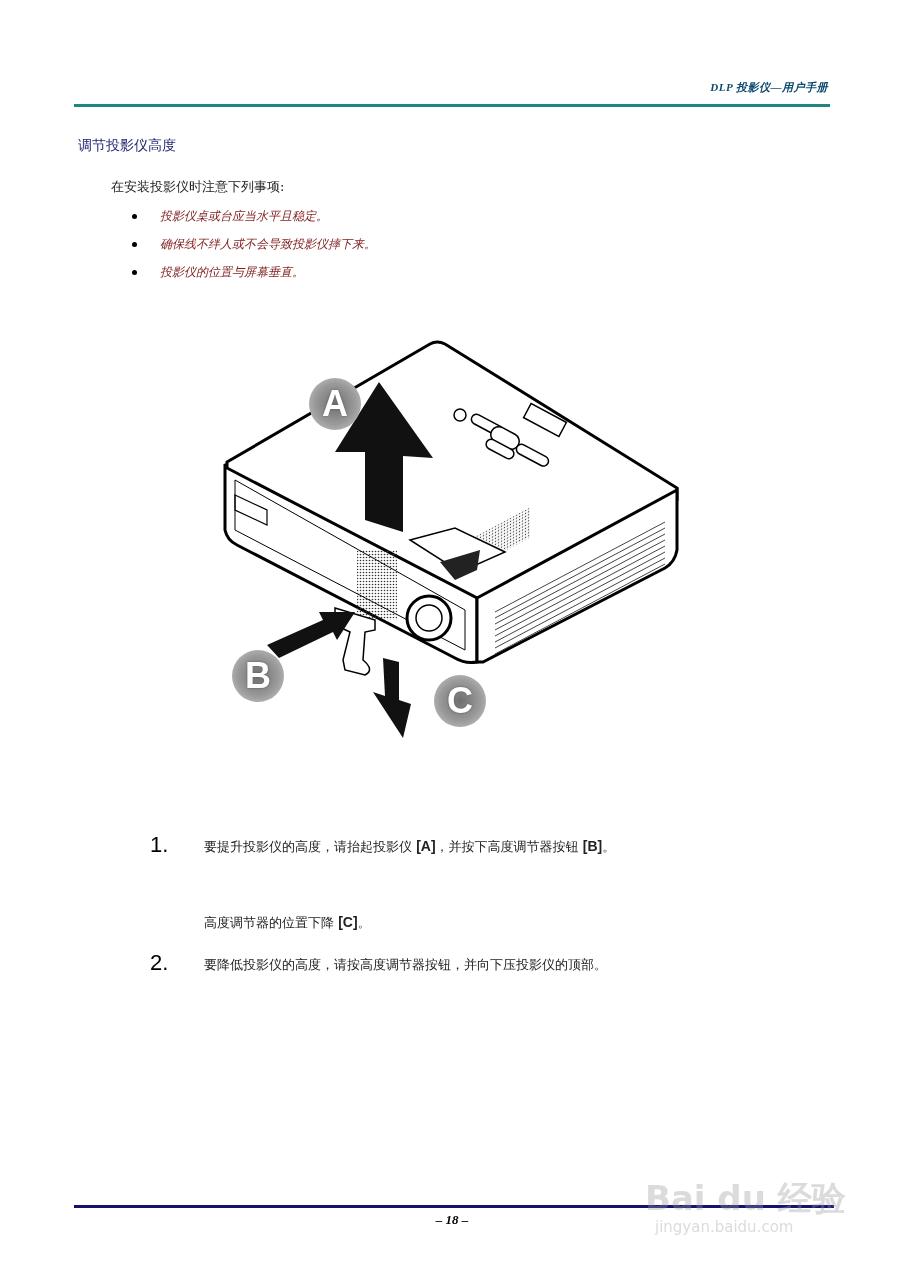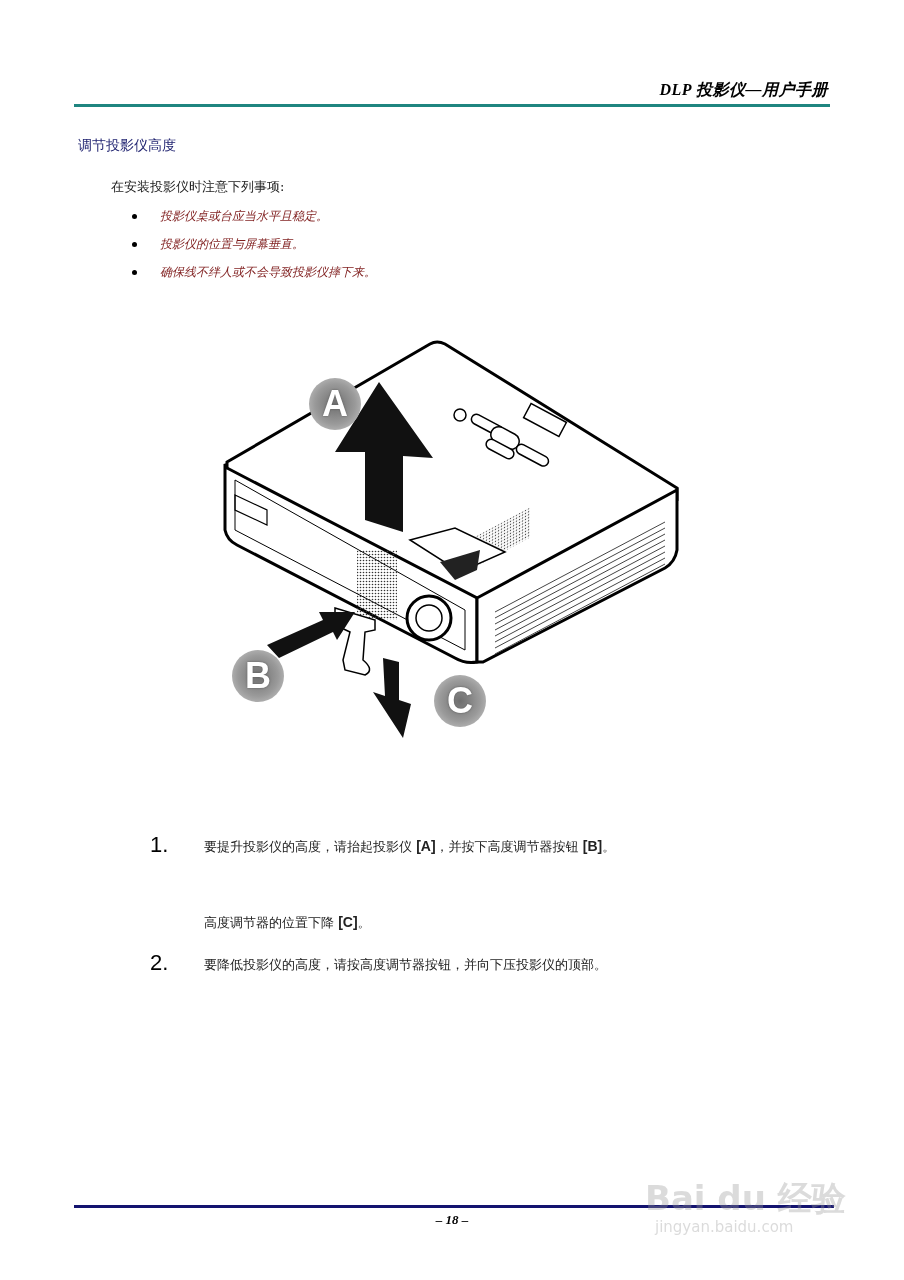--- a/index.html
+++ b/index.html
@@ -1,20 +1,20 @@
 <!DOCTYPE html>
 <html><head>
 <meta charset="utf-8">
 <style>
   html, body { margin:0; padding:0; background:#ffffff; }
   body { width:904px; height:1280px; position:relative; overflow:hidden;
          font-family:"DejaVu Serif", serif; color:#000; }
   .abs { position:absolute; }
   .header-title { right:76px; top:80px; font-family:"Liberation Serif", serif; font-style:italic; font-weight:bold;
-                  font-size:16px; color:#000000; letter-spacing:0.5px; }
+                  font-size:11px; color:#0c4a6e; letter-spacing:0.5px; }
   .header-rule { left:74px; top:104px; width:756px; height:3px; background:#1f8580; }
   .section-title { left:78px; top:137px; font-size:14px; color:#1c1f6e; font-family:"DejaVu Sans", sans-serif; }
   .intro { left:111px; top:178px; font-size:13px; color:#222; }
   .bullets { left:130px; top:206px; margin:0; padding:0; list-style:none; }
   .bullets li { position:relative; height:28px; line-height:20px; font-size:12px; font-style:italic; color:#7f1d1d; padding-left:30px; }
   .bullets li .dot { position:absolute; left:2px; top:8px; width:5px; height:5px; border-radius:50%; background:#000; }
   .step { left:150px; font-family:"DejaVu Sans", sans-serif; }
   .step-num { position:absolute; left:0; top:0; font-size:22px; font-family:"Liberation Sans", sans-serif; }
   .step-text { position:absolute; left:54px; top:6px; white-space:nowrap; font-size:13px; font-family:"DejaVu Serif", serif; color:#222; }
   .step-text b { font-family:"Liberation Sans", sans-serif; font-weight:bold; font-size:14px; }
@@ -32,22 +32,22 @@
 </head>
 <body>
 
 <div class="abs header-title">DLP 投影仪—用户手册</div>
 <div class="abs header-rule"></div>
 
 <div class="abs section-title">调节投影仪高度</div>
 <div class="abs intro">在安装投影仪时注意下列事项:</div>
 <ul class="abs bullets">
   <li><span class="dot"></span><span>投影仪桌或台应当水平且稳定。</span></li>
+  <li><span class="dot"></span><span>确保线不绊人或不会导致投影仪摔下来。</span></li>
   <li><span class="dot"></span><span>投影仪的位置与屏幕垂直。</span></li>
-  <li><span class="dot"></span><span>确保线不绊人或不会导致投影仪摔下来。</span></li>
 </ul>
 
 <div class="abs" style="left:215px; top:340px; width:480px; height:410px;">
   <svg width="480" height="410" viewBox="0 0 480 410">
 
     <path d="M12 122 L215 4 Q222 0 230 4 L462 148 L462 160 L270 272 L12 130 Z" fill="#fff" stroke="#000" stroke-width="3"></path>
 
     <path d="M10 124 L10 190 Q12 200 22 205 L240 318 Q250 324 262 322 L262 258 L12 128 Z" fill="#fff" stroke="#000" stroke-width="3"></path>
 
     <path d="M262 258 L462 150 L462 210 Q460 222 450 228 L268 322 L262 322 Z" fill="#fff" stroke="#000" stroke-width="3"></path>

